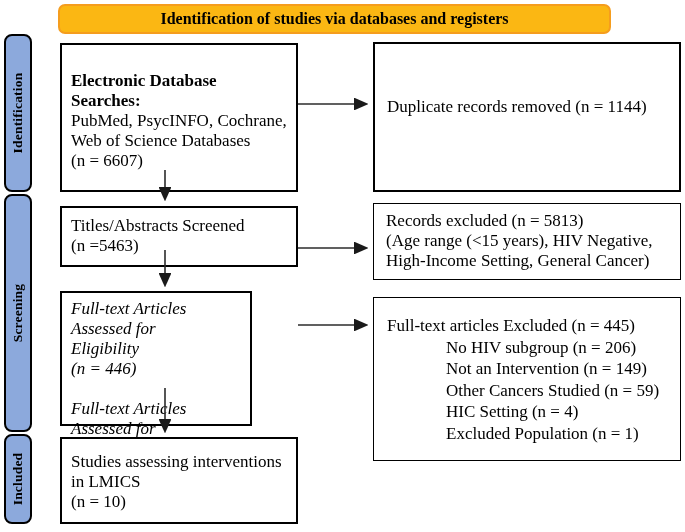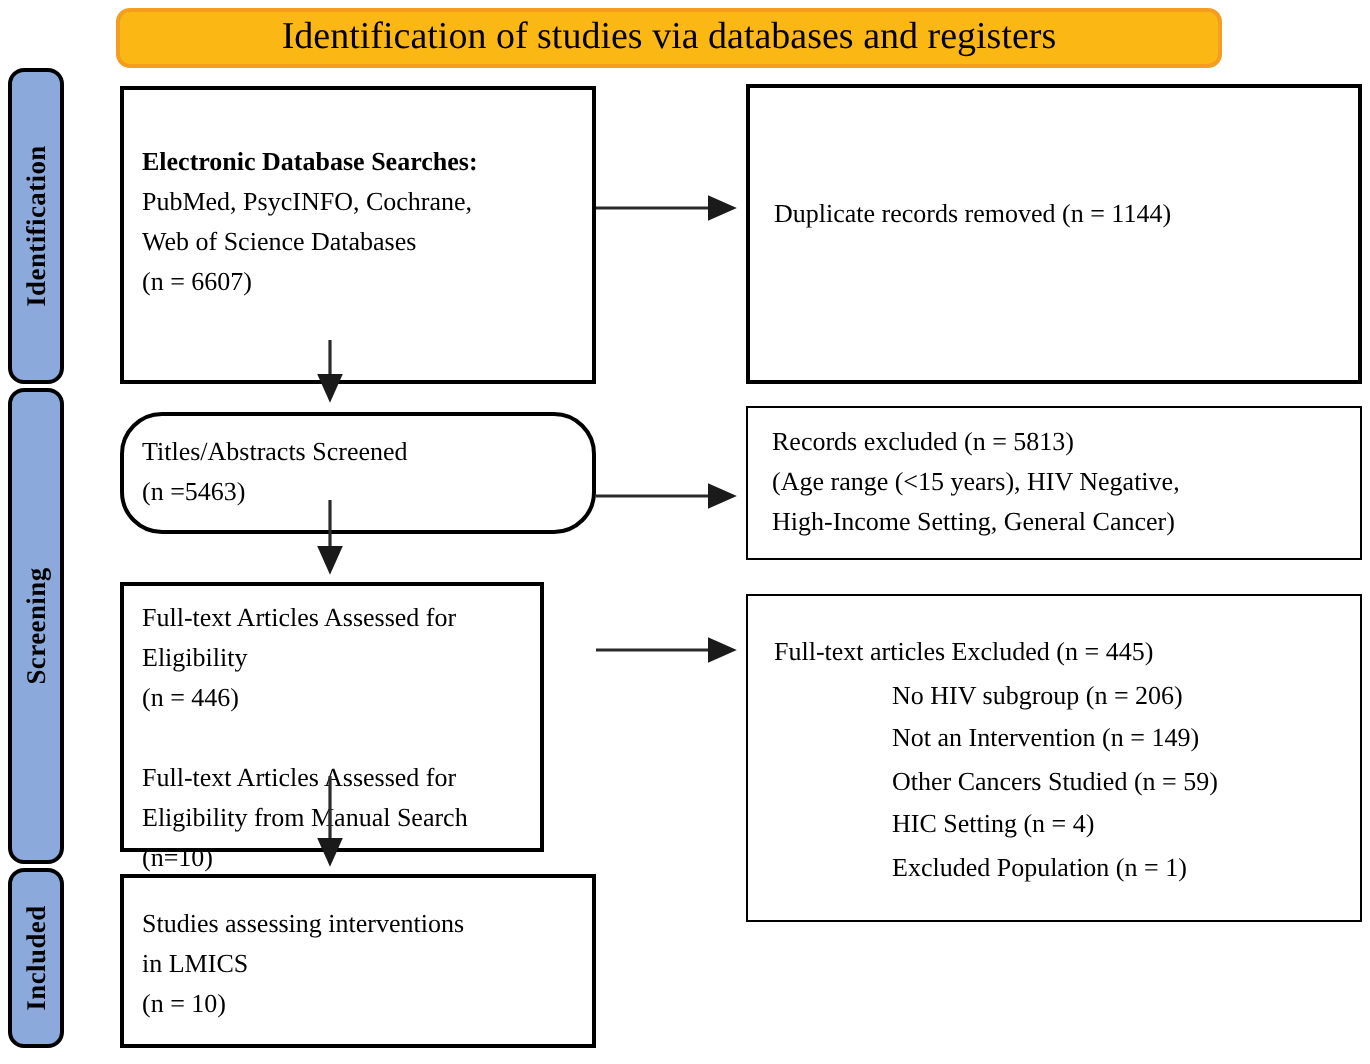--- a/index.html
+++ b/index.html
@@ -3,45 +3,45 @@
 <meta charset="utf-8">
 <style>
   html,body{margin:0;padding:0;background:#ffffff;}
   body{font-family:"Liberation Serif","DejaVu Serif",serif;color:#000;}
   .canvas{position:relative;width:685px;height:532px;background:#fff;overflow:hidden;}
 
   .banner{
     position:absolute;left:58px;top:4px;width:553px;height:30px;
     background:#FBB713;border:2px solid #F59D1E;border-radius:7px;
     display:flex;align-items:center;justify-content:center;
-    font-weight:normal;font-size:19px;box-sizing:border-box;
+    font-weight:bold;font-size:16px;box-sizing:border-box;
   }
 
   .side{
     position:absolute;left:4px;width:28px;
     background:#8CA9DC;border:2px solid #000;border-radius:8px;
     display:flex;align-items:center;justify-content:center;box-sizing:border-box;
   }
   .side .rot{
     transform:rotate(-90deg);white-space:nowrap;
     font-weight:bold;font-size:13.5px;letter-spacing:.2px;
   }
   .side-identification{top:34px;height:158px;}
   .side-screening{top:194px;height:238px;}
   .side-included{top:434px;height:90px;}
 
   .box{
     position:absolute;background:#fff;border:2px solid #000;
-    box-sizing:border-box;font-size:13px;line-height:20px;
+    box-sizing:border-box;font-size:17px;line-height:20px;
   }
   .box .bold{font-weight:bold;}
 
   .b1{left:60px;top:43px;width:238px;height:149px;padding:26px 6px 0 9px;}
-  .b2{left:60px;top:206px;width:238px;height:61px;padding:8px 18px 0 9px;border-radius:21px;}
-  .b3{left:60px;top:291px;width:212px;height:135px;padding:6px 6px 0 9px;}
+  .b2{left:60px;top:206px;width:238px;height:61px;padding:8px 18px 0 9px;}
+  .b3{left:60px;top:291px;width:192px;height:135px;padding:6px 6px 0 9px;font-style:italic;}
   .b3 .grp2{margin-top:20px;}
   .b4{left:60px;top:437px;width:238px;height:87px;padding:13px 6px 0 9px;}
 
   .r1{left:373px;top:42px;width:308px;height:150px;padding:53px 8px 0 12px;}
   .r2{left:373px;top:203px;width:308px;height:77px;border-width:1.5px;padding:7px 8px 0 12px;}
   .r3{left:373px;top:297px;width:308px;height:164px;border-width:1.5px;padding:17px 6px 0 13px;line-height:21.5px;}
   .r3 .indent{padding-left:59px;}
 
   svg.arrows{position:absolute;left:0;top:0;width:685px;height:532px;pointer-events:none;}
   svg.arrows line{stroke:#2b2b2b;stroke-width:1.6;}

